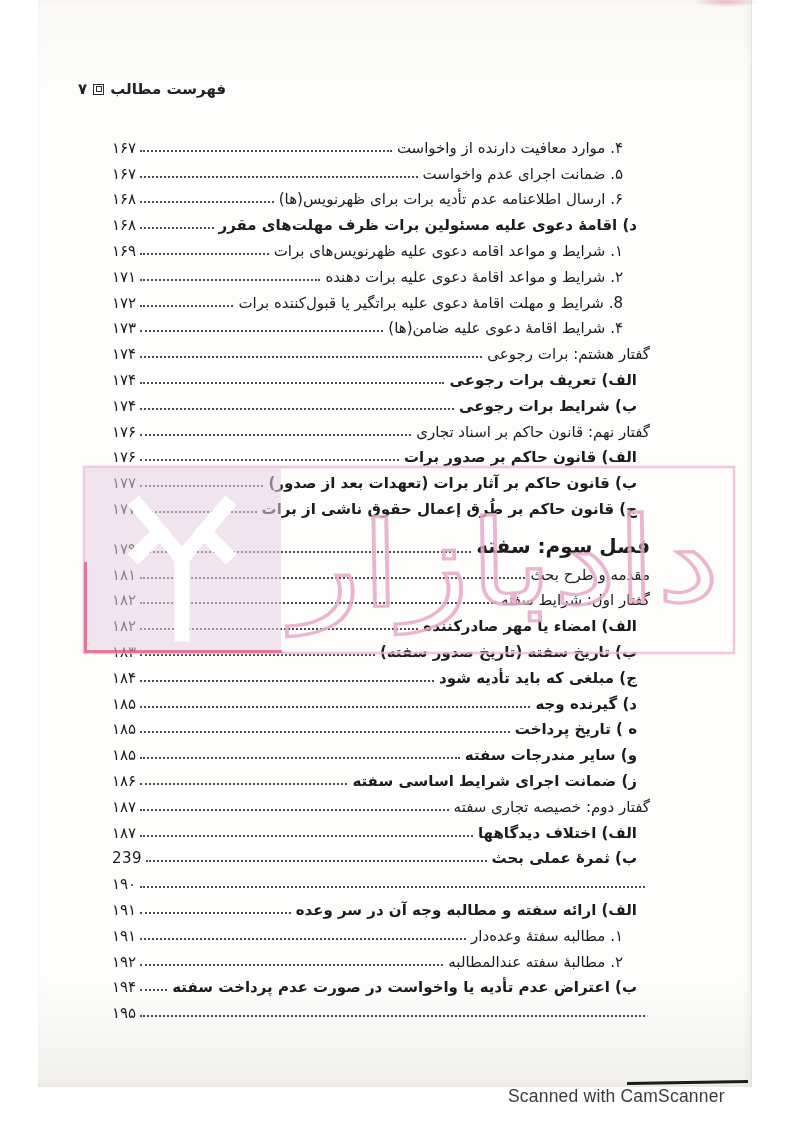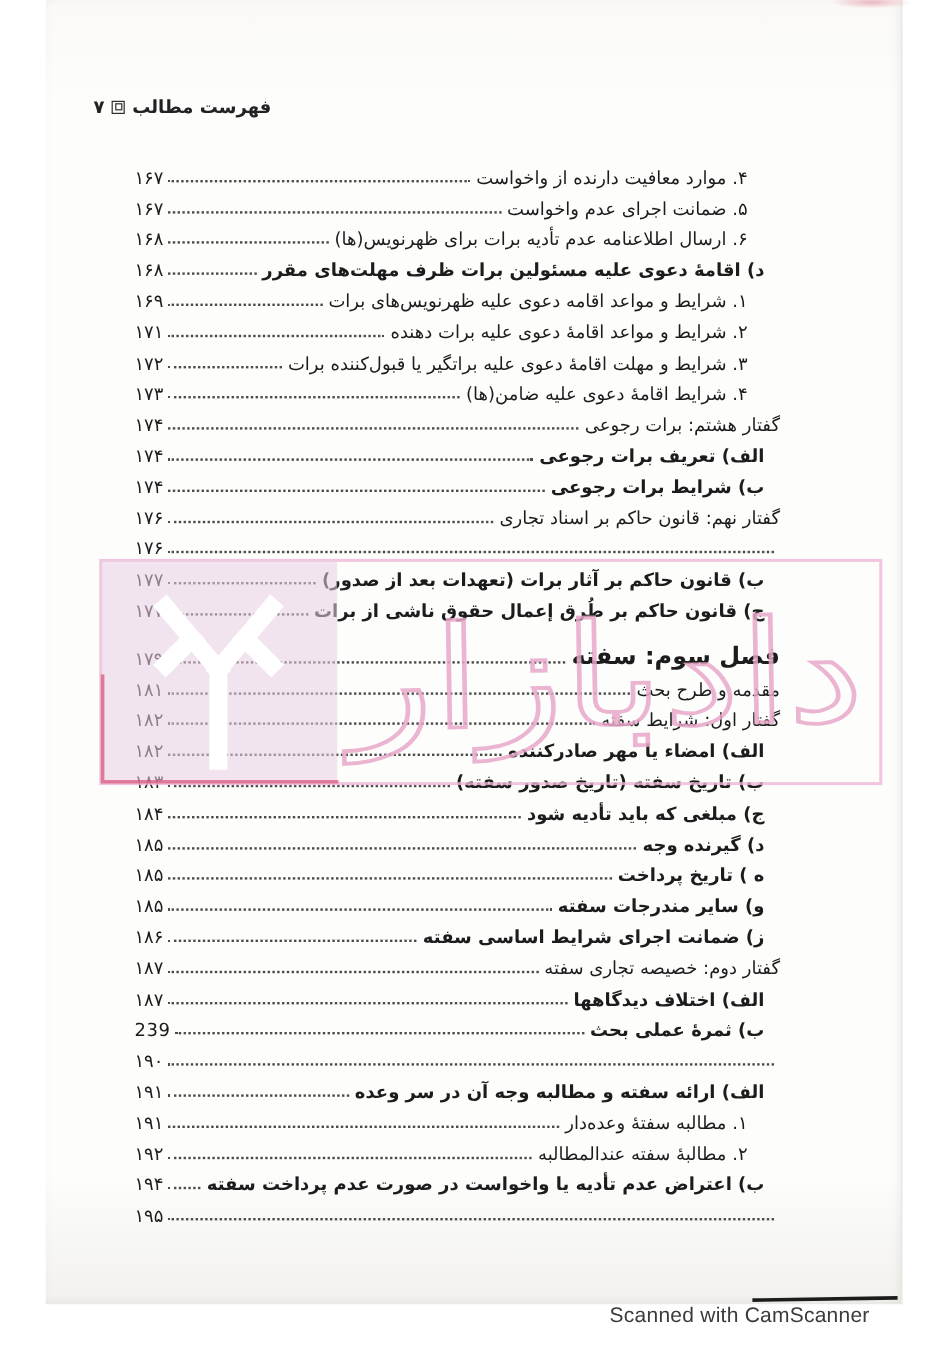--- a/index.html
+++ b/index.html
@@ -79,21 +79,21 @@
         <span class="t">۱. شرایط و مواعد اقامه دعوی علیه ظهرنویس‌های برات</span>
         <span class="leader"></span>
         <span class="pg">۱۶۹</span>
       </div>
       <div class="row lv-num">
         <span class="t">۲. شرایط و مواعد اقامهٔ دعوی علیه برات دهنده</span>
         <span class="leader"></span>
         <span class="pg">۱۷۱</span>
       </div>
       <div class="row lv-num">
-        <span class="t">۳. شرایط و مهلت اقامهٔ دعوی علیه براتگیر یا قبول‌کننده برات</span>
+        <span class="t">8. شرایط و مهلت اقامهٔ دعوی علیه براتگیر یا قبول‌کننده برات</span>
         <span class="leader"></span>
         <span class="pg">۱۷۲</span>
       </div>
       <div class="row lv-num">
         <span class="t">۴. شرایط اقامهٔ دعوی علیه ضامن(ها)</span>
         <span class="leader"></span>
         <span class="pg">۱۷۳</span>
       </div>
       <div class="row lv-goftar">
         <span class="t">گفتار هشتم: برات رجوعی</span>
@@ -109,20 +109,21 @@
         <span class="t">ب) شرایط برات رجوعی</span>
         <span class="leader"></span>
         <span class="pg">۱۷۴</span>
       </div>
       <div class="row lv-goftar">
         <span class="t">گفتار نهم: قانون حاکم بر اسناد تجاری</span>
         <span class="leader"></span>
         <span class="pg">۱۷۶</span>
       </div>
       <div class="row lv-letter">
+        <span class="t">الف) قانون حاکم بر صدور برات</span>
         <span class="leader"></span>
         <span class="pg">۱۷۶</span>
       </div>
       <div class="row lv-letter">
         <span class="t">ب) قانون حاکم بر آثار برات (تعهدات بعد از صدور)</span>
         <span class="leader"></span>
         <span class="pg">۱۷۷</span>
       </div>
       <div class="row lv-letter">
         <span class="t">ج) قانون حاکم بر طُرق إعمال حقوق ناشی از برات</span>

